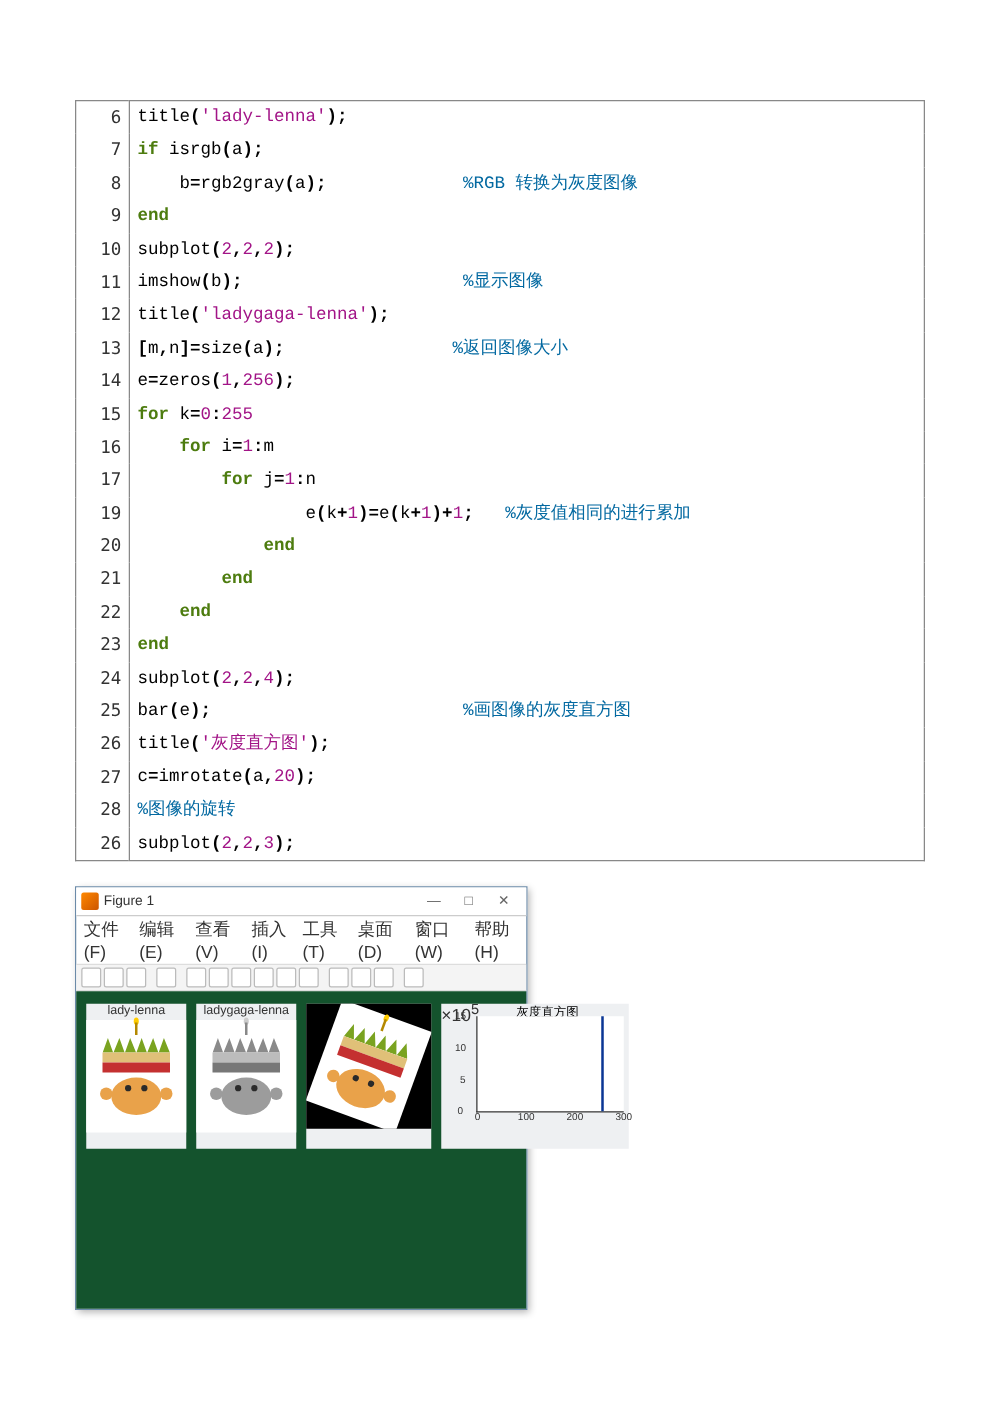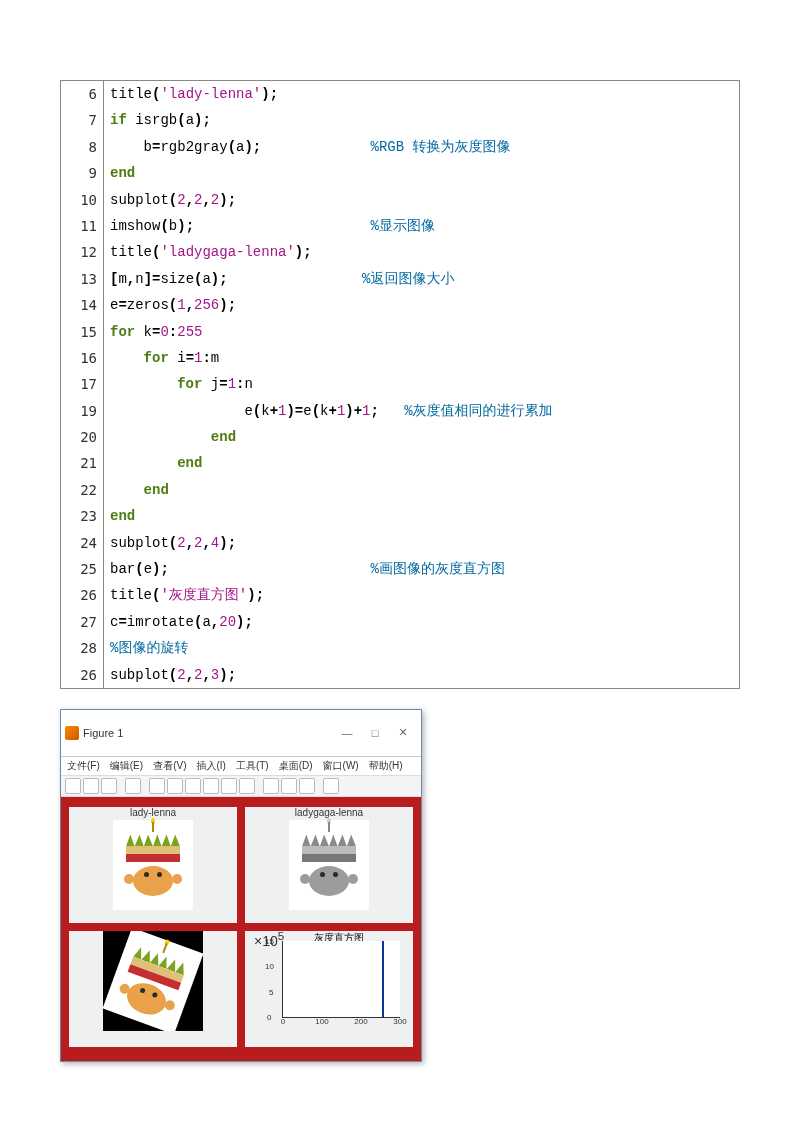--- a/index.html
+++ b/index.html
@@ -47,58 +47,58 @@
     box-shadow: 2px 2px 6px rgba(0,0,0,0.3);
     background: #fff;
     font-size: 11px;
   }
   .titlebar {
     height: 22px;
     background: #fff;
     border-bottom: 1px solid #ccc;
     display: flex;
     align-items: center;
-    padding: 12px 4px;
+    padding: 0 4px;
   }
   .titlebar .icon {
     width: 14px; height: 14px; margin-right: 4px;
     background: linear-gradient(135deg,#ff8800,#cc5500);
     border-radius: 2px;
   }
   .titlebar .title { flex: 1; color: #333; }
   .win-btn { width: 28px; text-align: center; color: #666; }
   .win-close {  }
   .menubar {
     display: flex;
     gap: 10px;
     padding: 2px 6px;
     color: #333;
-    font-size: 10px;
+    font-size: 14px;
     border-bottom: 1px solid #ddd;
   }
   .toolbar {
     display: flex;
     gap: 2px;
     padding: 2px 4px;
     border-bottom: 1px solid #ddd;
     background: #f4f4f4;
   }
   .tbtn {
     width: 14px; height: 14px;
     border: 1px solid #bbb;
     background: #fff;
     border-radius: 2px;
     position: relative;
   }
   .tbtn.sep { border: none; background: transparent; width: 4px; }
   .figure-body {
-    background: #b91c1c;
-    padding: 10px 8px 14px 8px;
+    background: #14532d;
+    padding: 10px 8px 4px 8px;
     display: grid;
-    grid-template-columns: 1fr 1fr;
+    grid-template-columns: 1fr 1fr 1fr 1fr;
     grid-template-rows: 1fr 1fr;
     gap: 8px;
     height: 240px;
   }
   .subplot {
     background: #eef0f2;
     display: flex;
     flex-direction: column;
     align-items: center;
     justify-content: flex-start;

